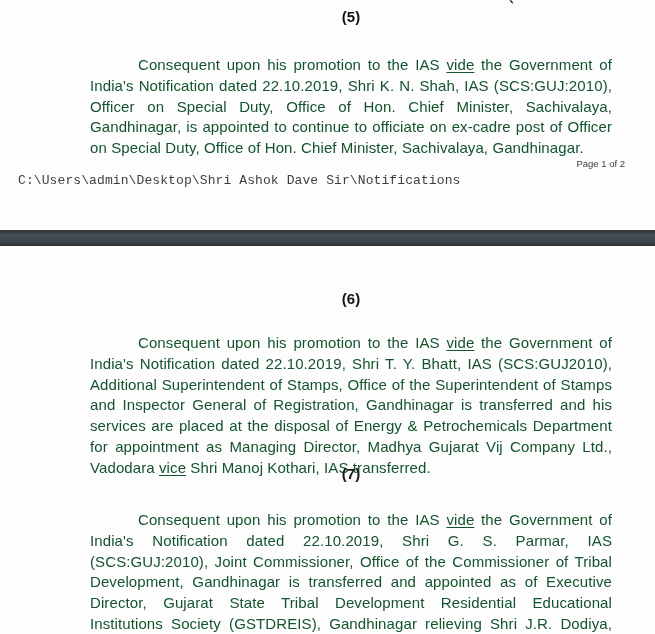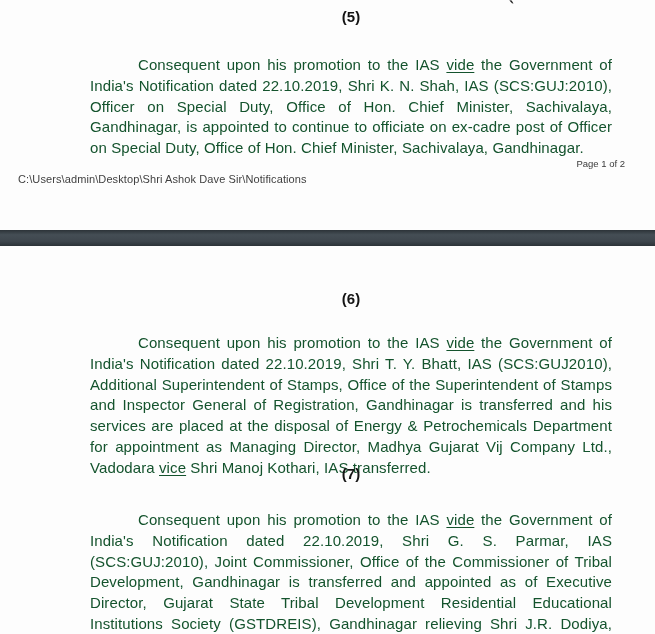--- a/index.html
+++ b/index.html
@@ -41,22 +41,23 @@
   }
   .para .u { text-decoration: underline; text-underline-offset: 2px; }
   .heading-5 { top: 8px; }
   .para-5 { top: 40px; }
   .page-num {
     position: absolute; top: 158px; right: 30px;
     font-size: 9.5px; color: #3a3a3a;
   }
   .file-path {
     position: absolute; top: 173px; left: 18px;
-    font-size: 11px; color: #3f3f3f;
+    font-size: 13px; color: #3f3f3f;
     letter-spacing: 0.1px;
+    font-family: Liberation Mono, monospace;
   }
   .scan-mark {
     position: absolute; top: -2px; left: 508px;
     font-size: 17px; font-weight: bold; color: #222;
     transform: rotate(8deg);
   }
   .heading-6 { top: 44px; }
   .para-6 { top: 72px; }
   .heading-7 { top: 219px; }
   .para-7 { top: 249px; }

